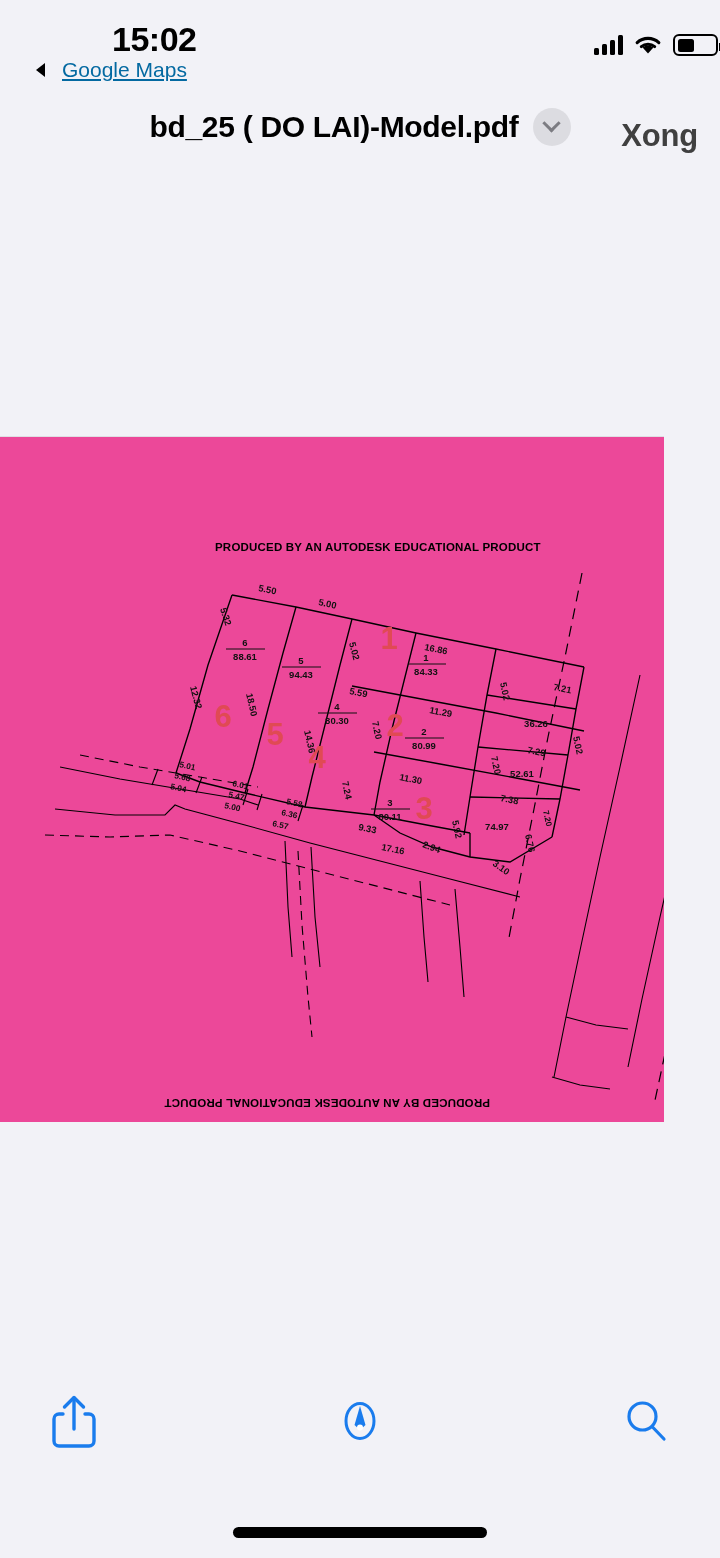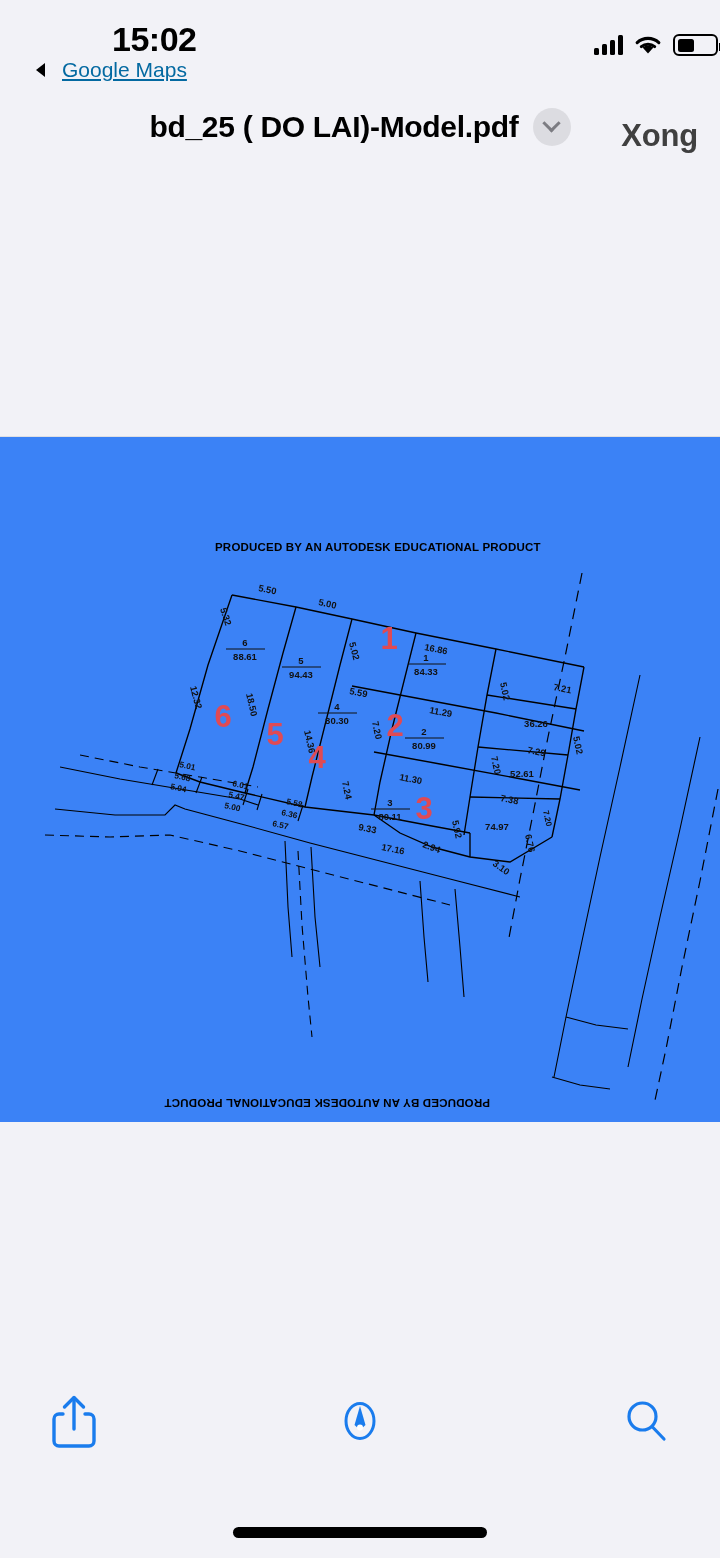--- a/index.html
+++ b/index.html
@@ -79,22 +79,22 @@
     width:13px;height:13px;border-right:3px solid #7c7c82;border-bottom:3px solid #7c7c82;
     transform:rotate(45deg) translate(-3px,-3px);
   }
   .done-btn {
     position:absolute; right:22px; top:18px;
     font-size:31px; color:#404040; font-weight:700; letter-spacing:-0.2px;margin-top:8px;
   }
 
   
   .page-sheet {
-    position:absolute; top:437px; left:0; width:720px; height:685px;
-    background:#3b82f6;
+    position:absolute; top:437px; left:0; width:664px; height:685px;
+    background:#ec4899;
     box-shadow:0 -1px 0 rgba(0,0,0,.08), 0 1px 0 rgba(0,0,0,.08);
     overflow:hidden;
   }
   .page-sheet svg { display:block; width:720px; height:685px; }
 
   .cad-banner {
     font-family:"Liberation Sans", sans-serif;
     font-size:11.5px; font-weight:bold; fill:#000; letter-spacing:.2px;
   }
   .dim { font-family:"Liberation Sans", sans-serif; font-size:9.3px; font-weight:bold; fill:#111; }

